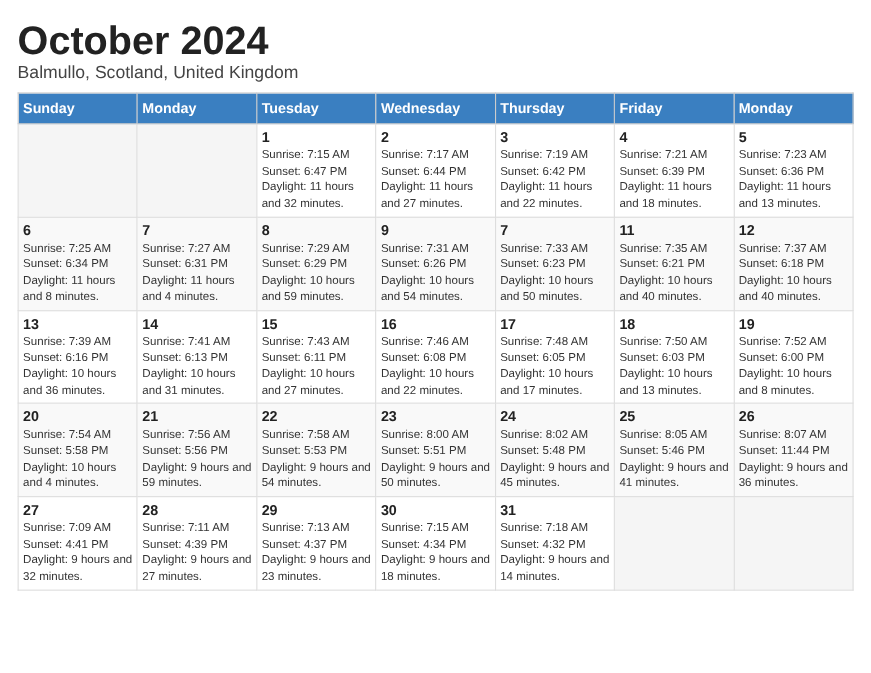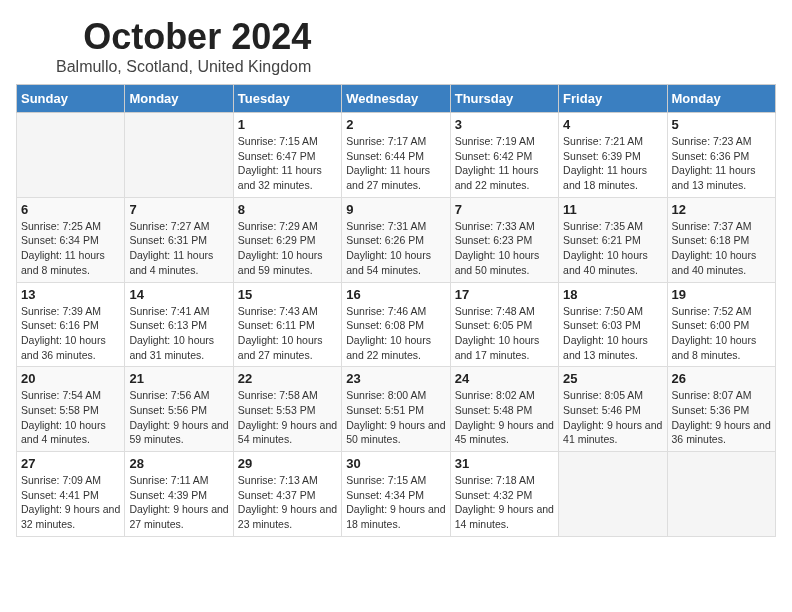--- a/index.html
+++ b/index.html
@@ -27,32 +27,31 @@
       color: #333;
       line-height: 1;
     }
     .logo-text-blue {
       font-size: 18px;
       font-weight: bold;
       color: #3a7fc1;
       line-height: 1;
     }
     .title-block {
-      text-align: right;
+      text-align: left;
     }
     .title-block h1 {
       font-size: 36px;
       font-weight: bold;
       color: #222;
     }
     .title-block h2 {
       font-size: 16px;
       font-weight: normal;
       color: #444;
-      margin-left: 40px;
     }
     .calendar {
       width: 100%;
       border-collapse: collapse;
       font-size: 11px;
       padding-left: 40px;
     }
     .calendar thead tr th {
       background-color: #3a7fc1;
       color: #fff;
@@ -215,21 +214,21 @@
         <td>
           <div class="cell-day">24</div>
           <div class="cell-info"><span>Sunrise: 8:02 AM</span><br><span>Sunset: 5:48 PM</span><br><span>Daylight: 9 hours and 45 minutes.</span></div>
         </td>
         <td>
           <div class="cell-day">25</div>
           <div class="cell-info"><span>Sunrise: 8:05 AM</span><br><span>Sunset: 5:46 PM</span><br><span>Daylight: 9 hours and 41 minutes.</span></div>
         </td>
         <td>
           <div class="cell-day">26</div>
-          <div class="cell-info"><span>Sunrise: 8:07 AM</span><br><span>Sunset: 5:36 PM</span><br><span>Daylight: 9 hours and 36 minutes.</span></div>
+          <div class="cell-info"><span>Sunrise: 8:07 AM</span><br><span>Sunset: 11:44 PM</span><br><span>Daylight: 9 hours and 36 minutes.</span></div>
         </td>
       </tr>
       <tr>
         <td>
           <div class="cell-day">27</div>
           <div class="cell-info"><span>Sunrise: 7:09 AM</span><br><span>Sunset: 4:41 PM</span><br><span>Daylight: 9 hours and 32 minutes.</span></div>
         </td>
         <td>
           <div class="cell-day">28</div>
           <div class="cell-info"><span>Sunrise: 7:11 AM</span><br><span>Sunset: 4:39 PM</span><br><span>Daylight: 9 hours and 27 minutes.</span></div>

